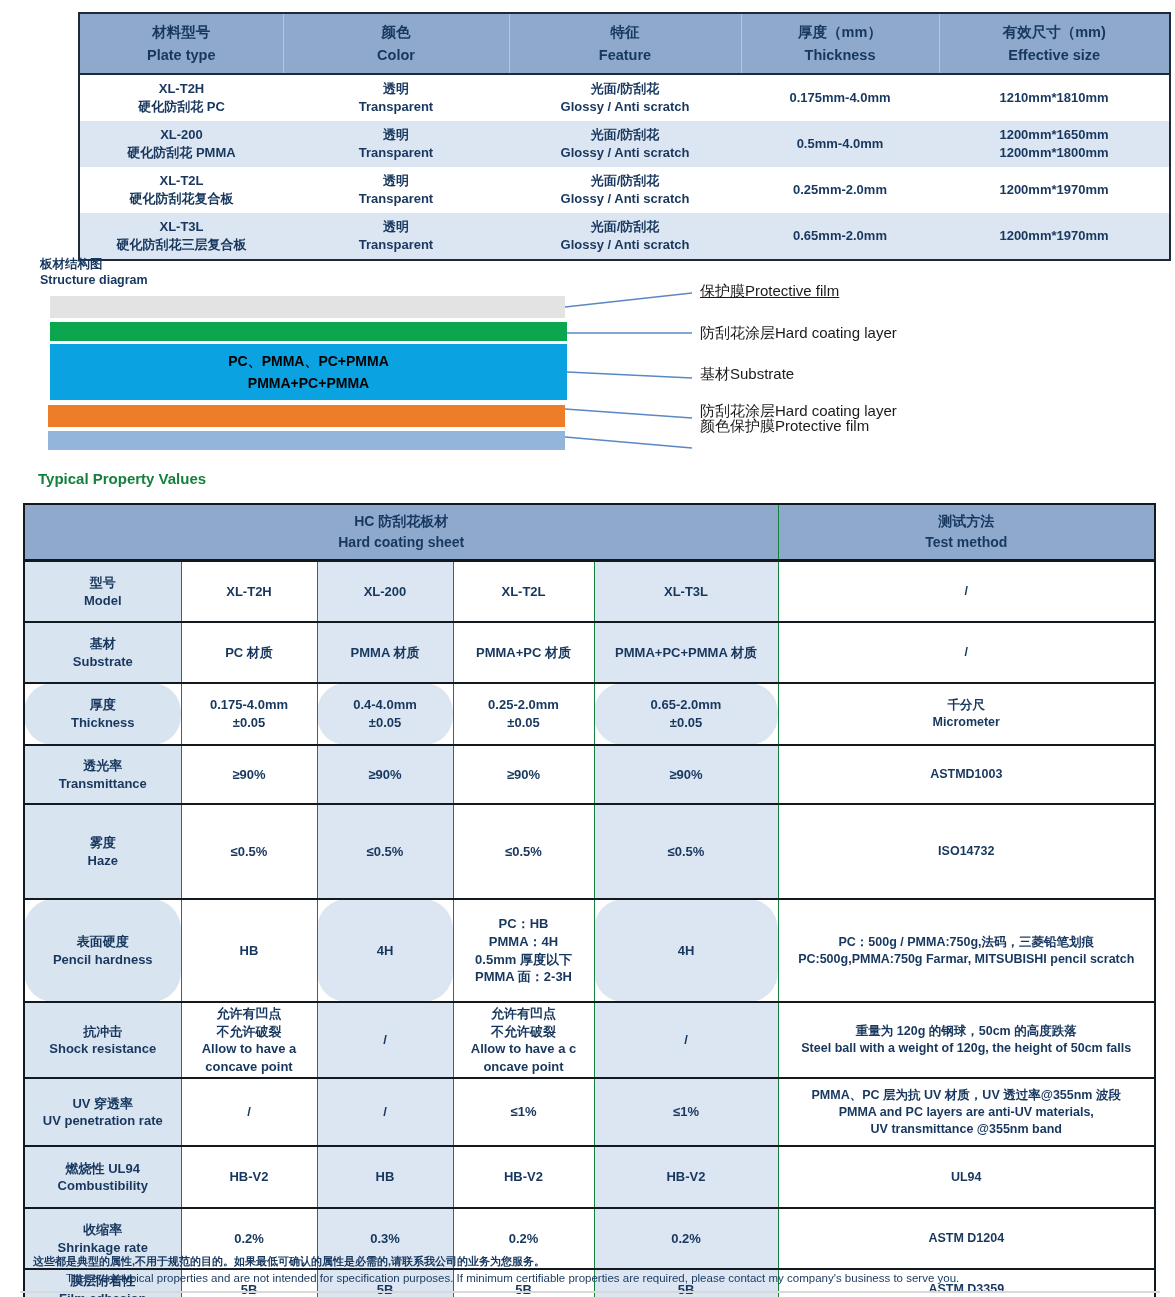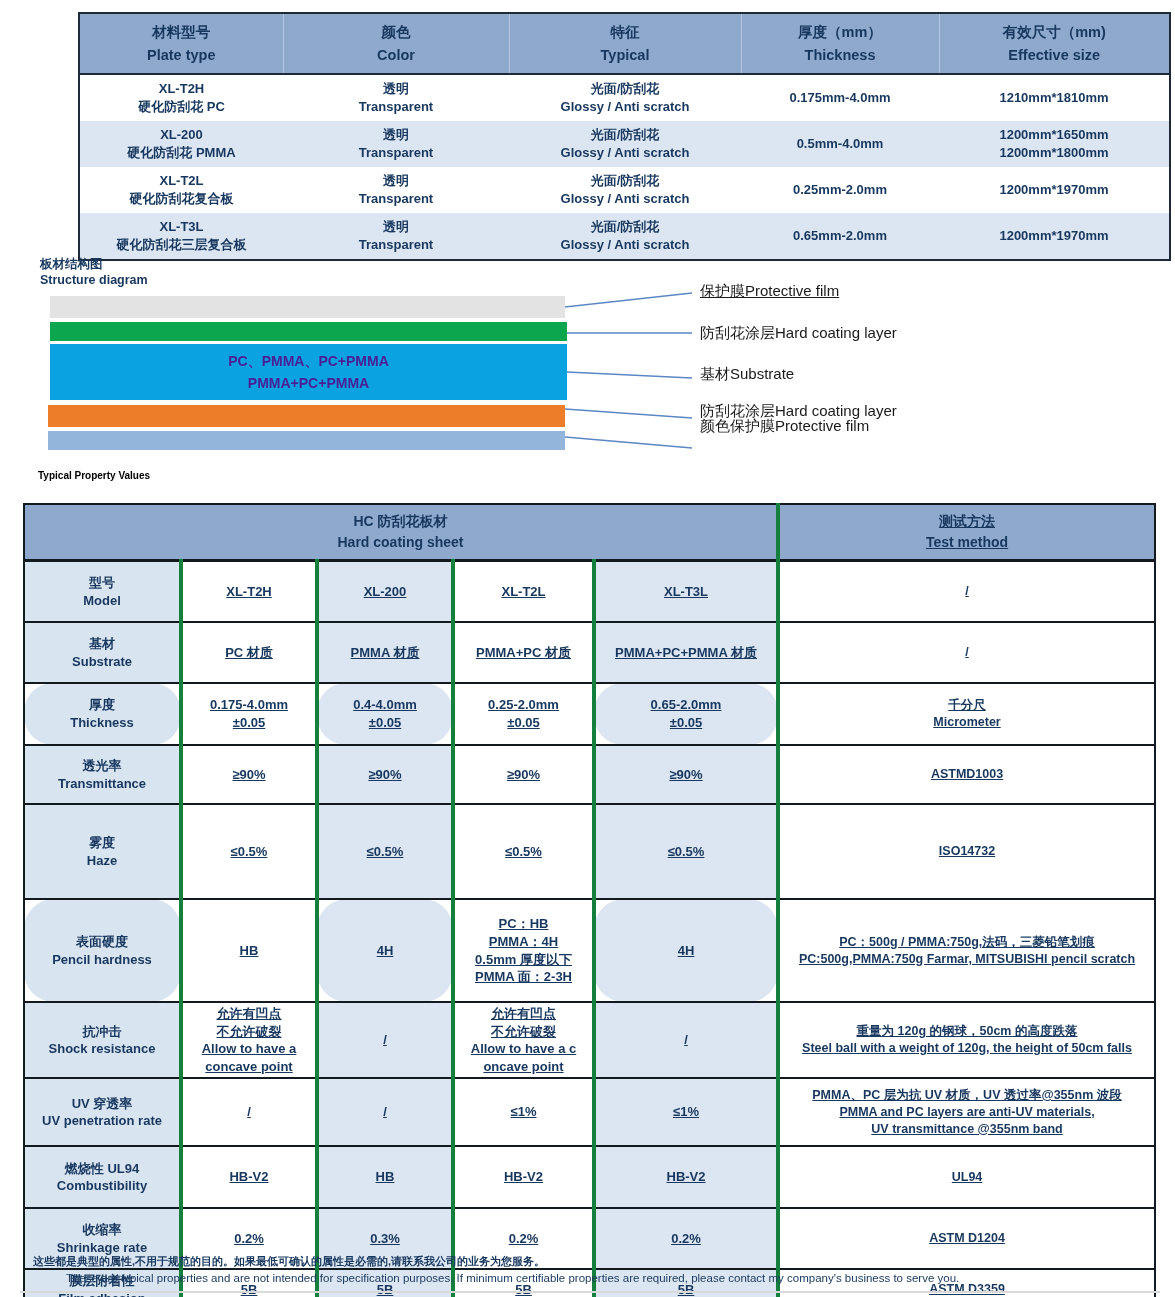--- a/index.html
+++ b/index.html
@@ -17,34 +17,34 @@
          border-bottom:2px solid #1E2A38;}
   .t1 th + th{border-left:1px solid rgba(255,255,255,.35);}
   .t1 td{font-size:13px;font-weight:bold;text-align:center;vertical-align:middle;
          height:44px;line-height:1.35;}
   .t1 tbody tr:nth-child(even) td{background:#DCE6F2;}
   .t1 tbody tr:nth-child(odd) td{background:#FFFFFF;}
 
   
   .diagram-title{left:40px;top:256px;font-size:12.5px;font-weight:bold;color:#17375E;line-height:1.3;}
   .layer{position:absolute;}
-  .layer-substrate-text{color:#4c1d95;font-weight:bold;font-size:14px;text-align:center;
+  .layer-substrate-text{color:#000000;font-weight:bold;font-size:14px;text-align:center;
         width:100%;top:50%;transform:translateY(-50%);position:absolute;line-height:1.6;}
   .dg-label{position:absolute;left:700px;font-size:15px;color:#1A1A1A;white-space:nowrap;}
   svg.connectors{position:absolute;left:0;top:0;pointer-events:none;}
 
   
-  .section-heading{left:38px;top:470px;font-size:10px;font-weight:bold;color:#000000;}
+  .section-heading{left:38px;top:470px;font-size:15px;font-weight:bold;color:#15803d;}
 
   
   .t2-wrap{left:23px;top:503px;width:1131px;}
   .t2{border:2px solid #121A20;}
   .t2 td{text-align:center;vertical-align:middle;color:#17375E;font-weight:bold;
          line-height:1.35;padding:2px 6px;word-break:break-word;}
-  .t2 td + td{border-left:4px solid #15803d;text-decoration:underline;}
+  .t2 td + td{border-left:1px solid #15803d;}
   .t2 tr + tr td{border-top:2px solid #121A20;}
   .t2 .hd td{background:#8EA9CC;height:53px;font-size:14px;line-height:1.5;
              border-bottom:3px solid #121A20;}
   .t2 .lbl{background:#D9E4F1;font-size:13px;margin-top:44px;}
   .t2 .va{background:#FFFFFF;font-size:13px;}
   .t2 .vb{background:#DCE6F2;font-size:13px;}
   .t2 .tm{background:#FFFFFF;font-size:12.5px;}
   .t2 tbody tr:nth-child(1) td{height:50px;}
   .t2 tbody tr:nth-child(2) td{height:55px;}
   .t2 tbody tr:nth-child(3) td{height:55px;}
@@ -74,21 +74,21 @@
       <col style="width:198px">
         <col style="width:231px">
     </colgroup>
     <thead>
       <tr>
         <th class="pre">材料型号
 Plate type</th>
         <th class="pre">颜色
 Color</th>
         <th class="pre">特征
-Typical</th>
+Feature</th>
         <th class="pre">厚度（mm）
 Thickness</th>
         <th class="pre">有效尺寸（mm)
 Effective size</th>
       </tr>
     </thead>
     <tbody>
       <tr>
         <td class="pre">XL-T2H
 硬化防刮花 PC</td>

